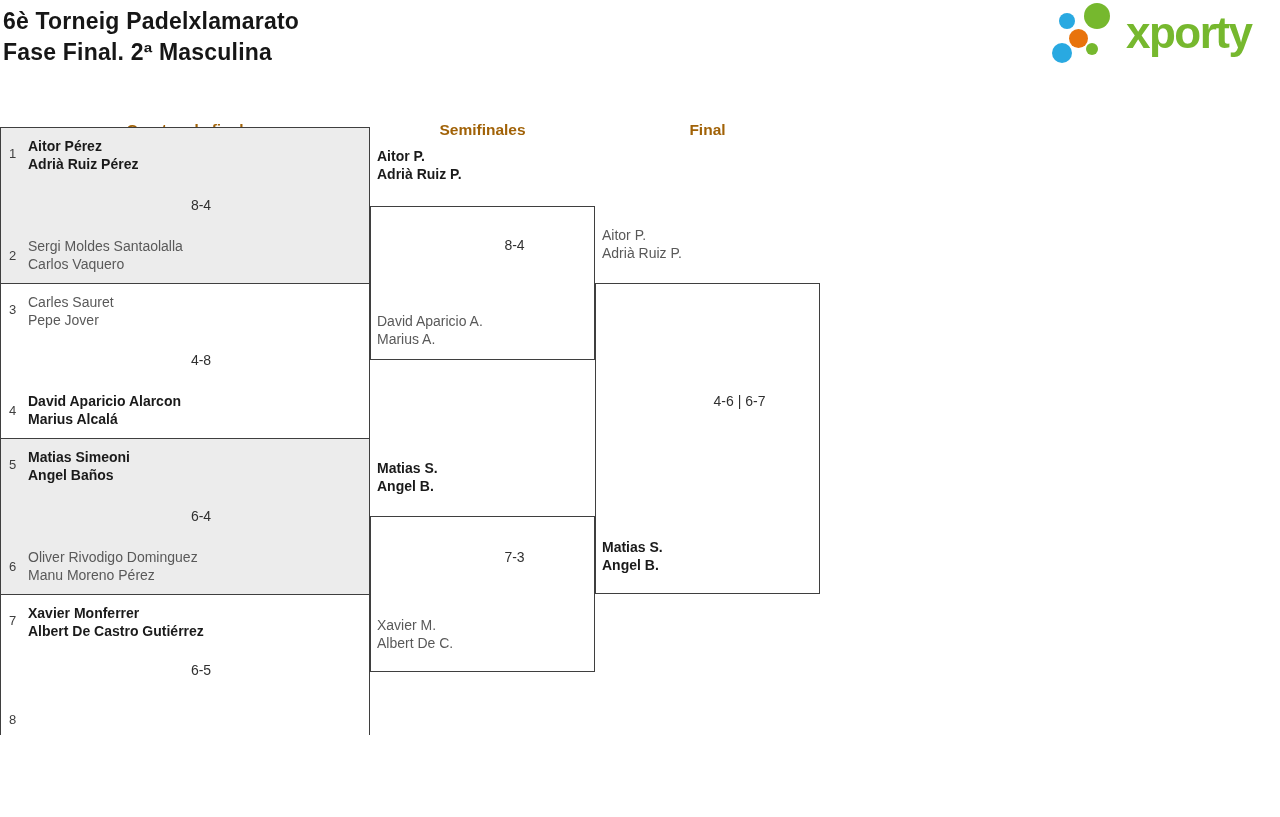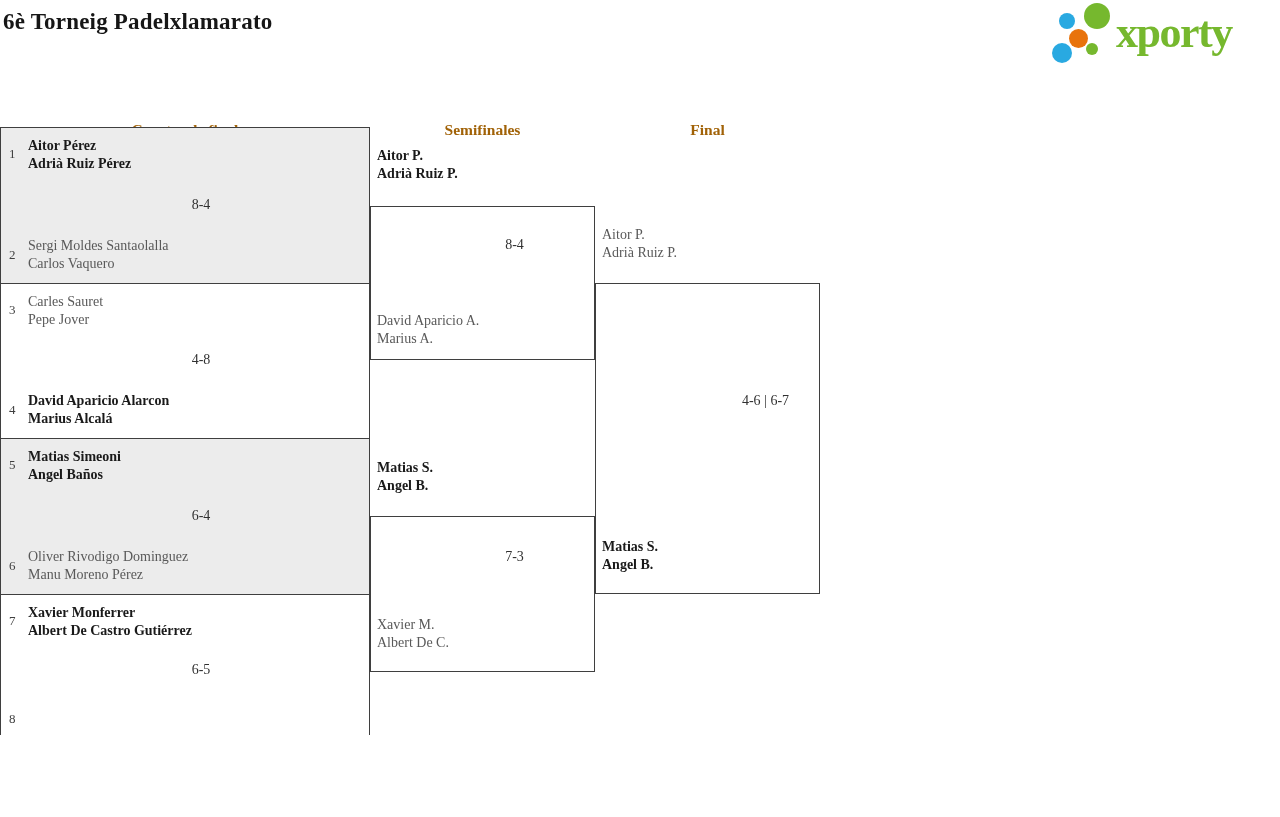--- a/index.html
+++ b/index.html
@@ -2,21 +2,21 @@
 <html><head>
 <meta charset="utf-8">
 <style>
   html, body { margin: 0; padding: 0; background: #ffffff; }
   * { box-sizing: border-box; }
   .page {
     position: relative;
     width: 1280px;
     height: 735px;
     background: #ffffff;
-    font-family: Liberation Serif, serif;
+    font-family: Liberation Sans, sans-serif;
     overflow: hidden;
     padding-left: 37px;
   }
 
   
   .title {
     position: absolute;
     left: 3px;
     top: 6px;
     font-size: 23px;
@@ -29,21 +29,21 @@
   
   .logo { position: absolute; left: 1050px; top: 0; width: 230px; height: 72px; }
   .logo .dot { position: absolute; border-radius: 50%; }
   .logo .d-blue-sm   { left: 9px;  top: 13px; width: 16px; height: 16px; background: #29a9e1; }
   .logo .d-green-lg  { left: 34px; top: 3px;  width: 26px; height: 26px; background: #76b82e; }
   .logo .d-orange    { left: 19px; top: 29px; width: 19px; height: 19px; background: #e8730c; }
   .logo .d-green-sm  { left: 36px; top: 43px; width: 12px; height: 12px; background: #76b82e; }
   .logo .d-blue-md   { left: 2px;  top: 43px; width: 20px; height: 20px; background: #29a9e1; }
   .logo-text {
     position: absolute;
-    left: 66px;
+    left: 76px;
     top: 10px;
     font-size: 44px;
     font-weight: 700;
     color: #76b82e;
     letter-spacing: -1.5px;
     line-height: 46px;
   }
 
   
   .col-header {
@@ -96,20 +96,21 @@
   .abs { position: absolute; }
   .score-band { width: 225px; text-align: center; }
 </style>
 </head>
 <body>
 
 <div class="page">
 
   <div class="title">
     <div>6è Torneig Padelxlamarato</div>
+    <div>Fase Final. 2ª Masculina</div>
   </div>
 
   <div class="logo">
     <span class="dot d-blue-sm"></span>
     <span class="dot d-green-lg"></span>
     <span class="dot d-orange"></span>
     <span class="dot d-green-sm"></span>
     <span class="dot d-blue-md"></span>
     <span class="logo-text">xporty</span>
   </div>
@@ -193,19 +194,19 @@
   <div class="abs score score-band" style="left:370px;top:549px;">7-3</div>
   <div class="abs team" style="left:377px;top:616px;">
     <div>Xavier M.</div>
     <div>Albert De C.</div>
   </div>
 
   <div class="abs team" style="left:602px;top:226px;">
     <div>Aitor P.</div>
     <div>Adrià Ruiz P.</div>
   </div>
-  <div class="abs score score-band" style="left:621px;top:393px;">4-6 | 6-7</div>
+  <div class="abs score score-band" style="left:595px;top:393px;">4-6 | 6-7</div>
   <div class="abs team winner" style="left:602px;top:538px;">
     <div>Matias S.</div>
     <div>Angel B.</div>
   </div>
 
 </div>
 
 </body></html>

